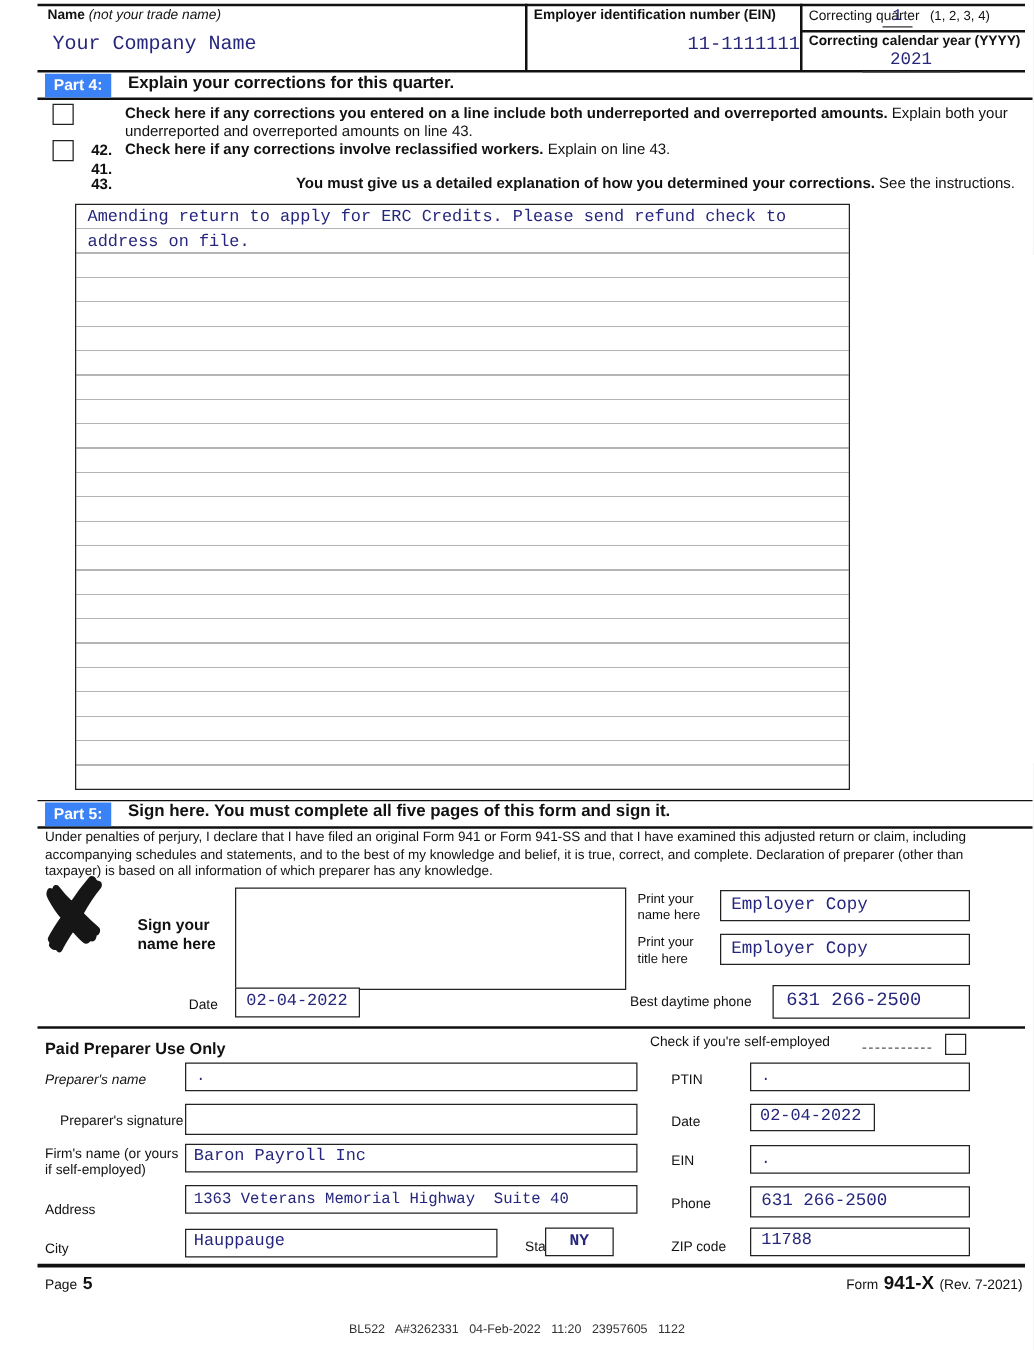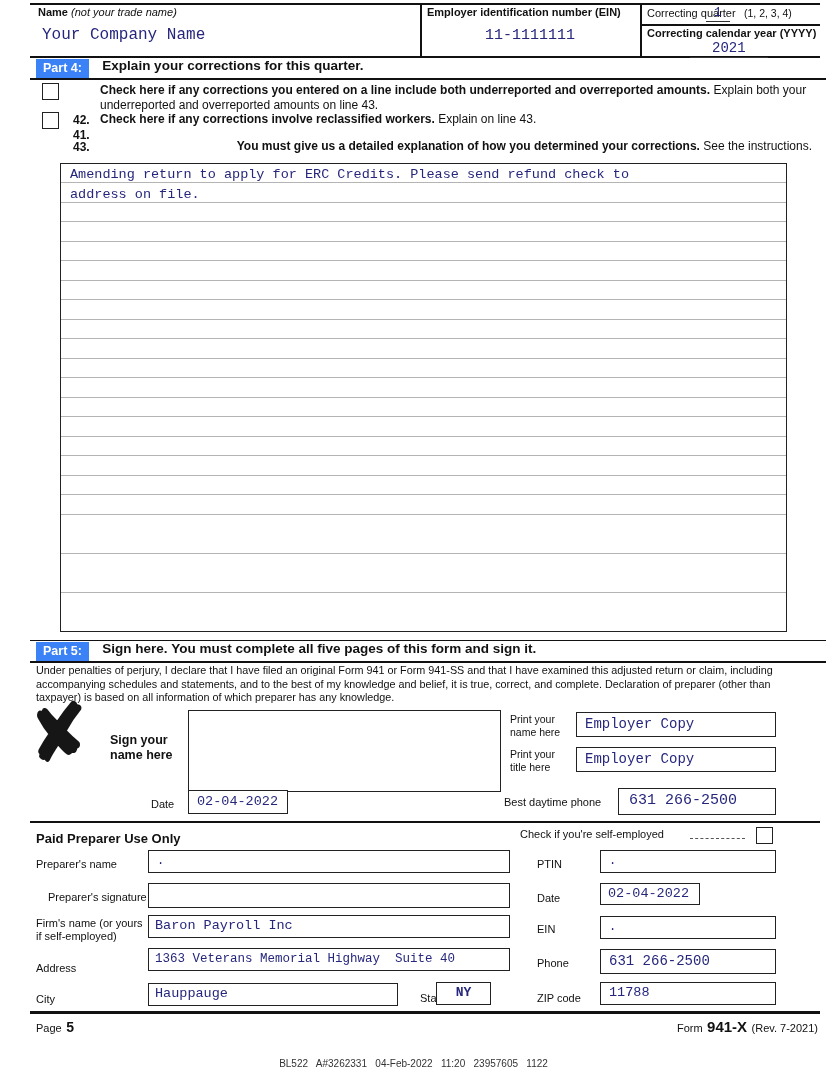--- a/index.html
+++ b/index.html
@@ -37,21 +37,21 @@
   <div class="hline" style="left:640px;top:24px;width:180px;height:1.5px;"></div>
   <div class="hline" style="left:30px;top:56px;width:790px;height:2px;"></div>
 
   <div class="abs lbl" style="left:38px;top:6px;">
     <span class="b">Name</span>
     <span class="i">(not your trade name)</span>
   </div>
   <div class="abs val" style="left:42px;top:26px;font-size:16px;">Your Company Name</div>
 
   <div class="abs lbl b" style="left:427px;top:6px;">Employer identification number (EIN)</div>
-  <div class="abs val" style="left:420px;top:27px;width:220px;text-align:center;font-size:15px;">11-1111111</div>
+  <div class="abs val" style="left:420px;top:27px;width:220px;text-align:right;font-size:15px;">11-1111111</div>
 
   <div class="abs lbl" style="left:647px;top:7px;">Correcting quarter</div>
   <div class="abs val" style="left:706px;top:5px;font-size:13px;border-bottom:1.5px solid #333;padding:0 8px 1px 8px;">1</div>
   <div class="abs" style="left:744px;top:7px;font-size:10.5px;">(1, 2, 3, 4)</div>
   <div class="abs lbl b" style="left:647px;top:27px;">Correcting calendar year (YYYY)</div>
   <div class="abs val" style="left:690px;top:40px;font-size:14px;border-bottom:1.5px solid #333;padding:0 22px 1px 22px;">2021</div>
 
   <div class="abs" style="left:30px;top:58px;width:790px;border-bottom:2.5px solid #111;padding-left:6px;">
     <span class="partbar-label">Part 4:</span>
     <span class="partbar-title">Explain your corrections for this quarter.</span>
@@ -67,21 +67,21 @@
   <div class="itemnum" style="left:73px;top:113px;">42.</div>
   <div class="itemtext" style="left:100px;top:112px;">
     <span class="b">Check here if any corrections involve reclassified workers.</span><span> Explain on line 43.</span>
   </div>
 
   <div class="itemnum" style="left:73px;top:140px;">43.</div>
   <div class="itemtext" style="left:100px;top:139px;text-align:right;">
     <span class="b">You must give us a detailed explanation of how you determined your corrections.</span><span> See the instructions.</span>
   </div>
 
-  <div class="box ruled" style="left:60px;top:163px;width:727px;height:469px;">
+  <div class="box ruled" style="left:60px;top:163px;width:620px;height:469px;">
     <div class="val pre" style="padding:1px 0 0 9px;font-size:13.5px;line-height:19.5px;">Amending return to apply for ERC Credits. Please send refund check to
 address on file.</div>
   </div>
 
   <div class="abs" style="left:30px;top:640px;width:790px;border-top:1px solid #111;border-bottom:2.5px solid #111;padding-left:6px;">
     <span class="partbar-label">Part 5:</span>
     <span class="partbar-title">Sign here. You must complete all five pages of this form and sign it.</span>
   </div>
 
   <div class="abs" style="left:36px;top:664px;width:762px;font-size:10.8px;line-height:13.5px;">Under penalties of perjury, I declare that I have filed an original Form 941 or Form 941-SS and that I have examined this adjusted return or claim, including accompanying schedules and statements, and to the best of my knowledge and belief, it is true, correct, and complete. Declaration of preparer (other than taxpayer) is based on all information of which preparer has any knowledge.</div>
@@ -113,21 +113,21 @@
   </div>
 
   <div class="hline" style="left:30px;top:821px;width:790px;height:1.5px;"></div>
 
   <div class="abs b" style="left:36px;top:831px;font-size:13px;">Paid Preparer Use Only</div>
 
   <div class="abs lbl" style="left:520px;top:828px;">Check if you're self-employed</div>
   <div class="abs" style="left:690px;top:838px;width:55px;border-bottom:1.5px dashed #555;"></div>
   <div class="cb" style="left:756px;top:827px;"></div>
 
-  <div class="abs lbl" style="left:36px;top:858px;">Preparer's name</div>
+  <div class="abs lbl" style="left:36px;top:858px;font-style:italic;">Preparer's name</div>
   <div class="box" style="left:148px;top:850px;width:362px;height:23px;">
     <span class="val fieldval" style="font-size:12px;line-height:20px;padding-left:8px;">.</span>
   </div>
   <div class="abs lbl" style="left:537px;top:858px;">PTIN</div>
   <div class="box" style="left:600px;top:850px;width:176px;height:23px;">
     <span class="val fieldval" style="font-size:12px;line-height:20px;padding-left:8px;">.</span>
   </div>
 
   <div class="abs lbl" style="left:48px;top:891px;">Preparer's signature</div>
   <div class="box" style="left:148px;top:883px;width:362px;height:25px;">

